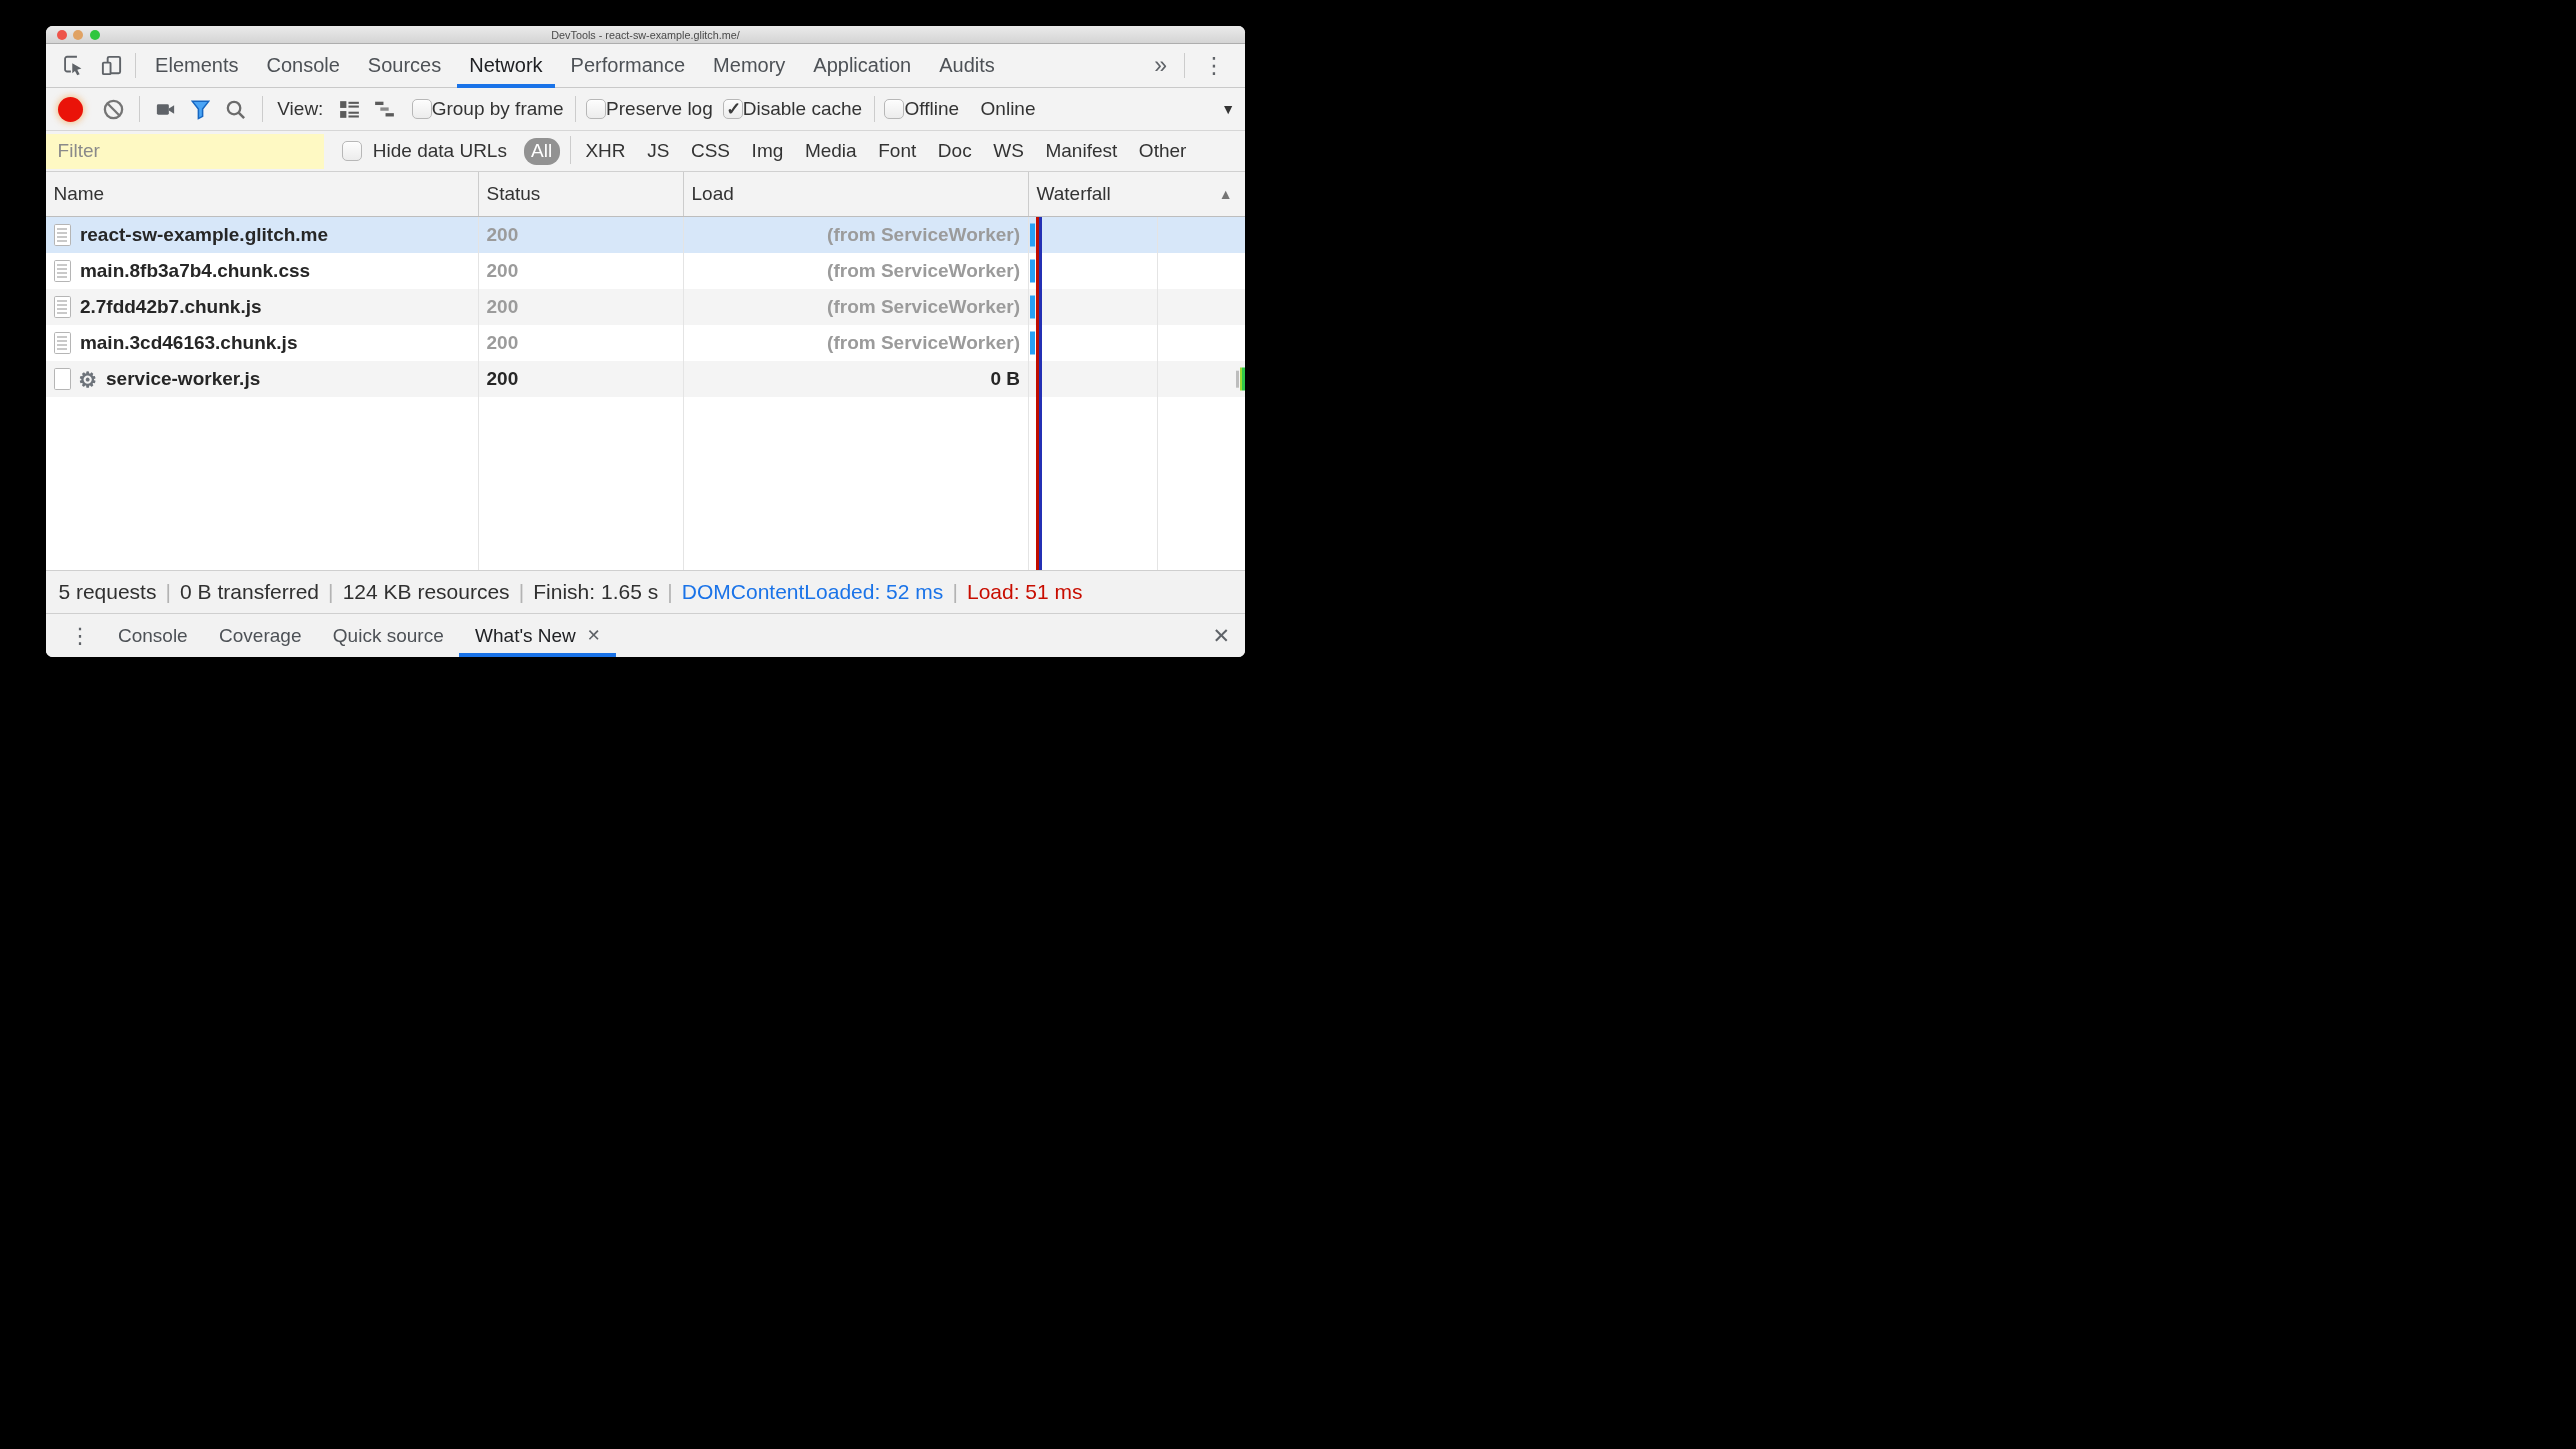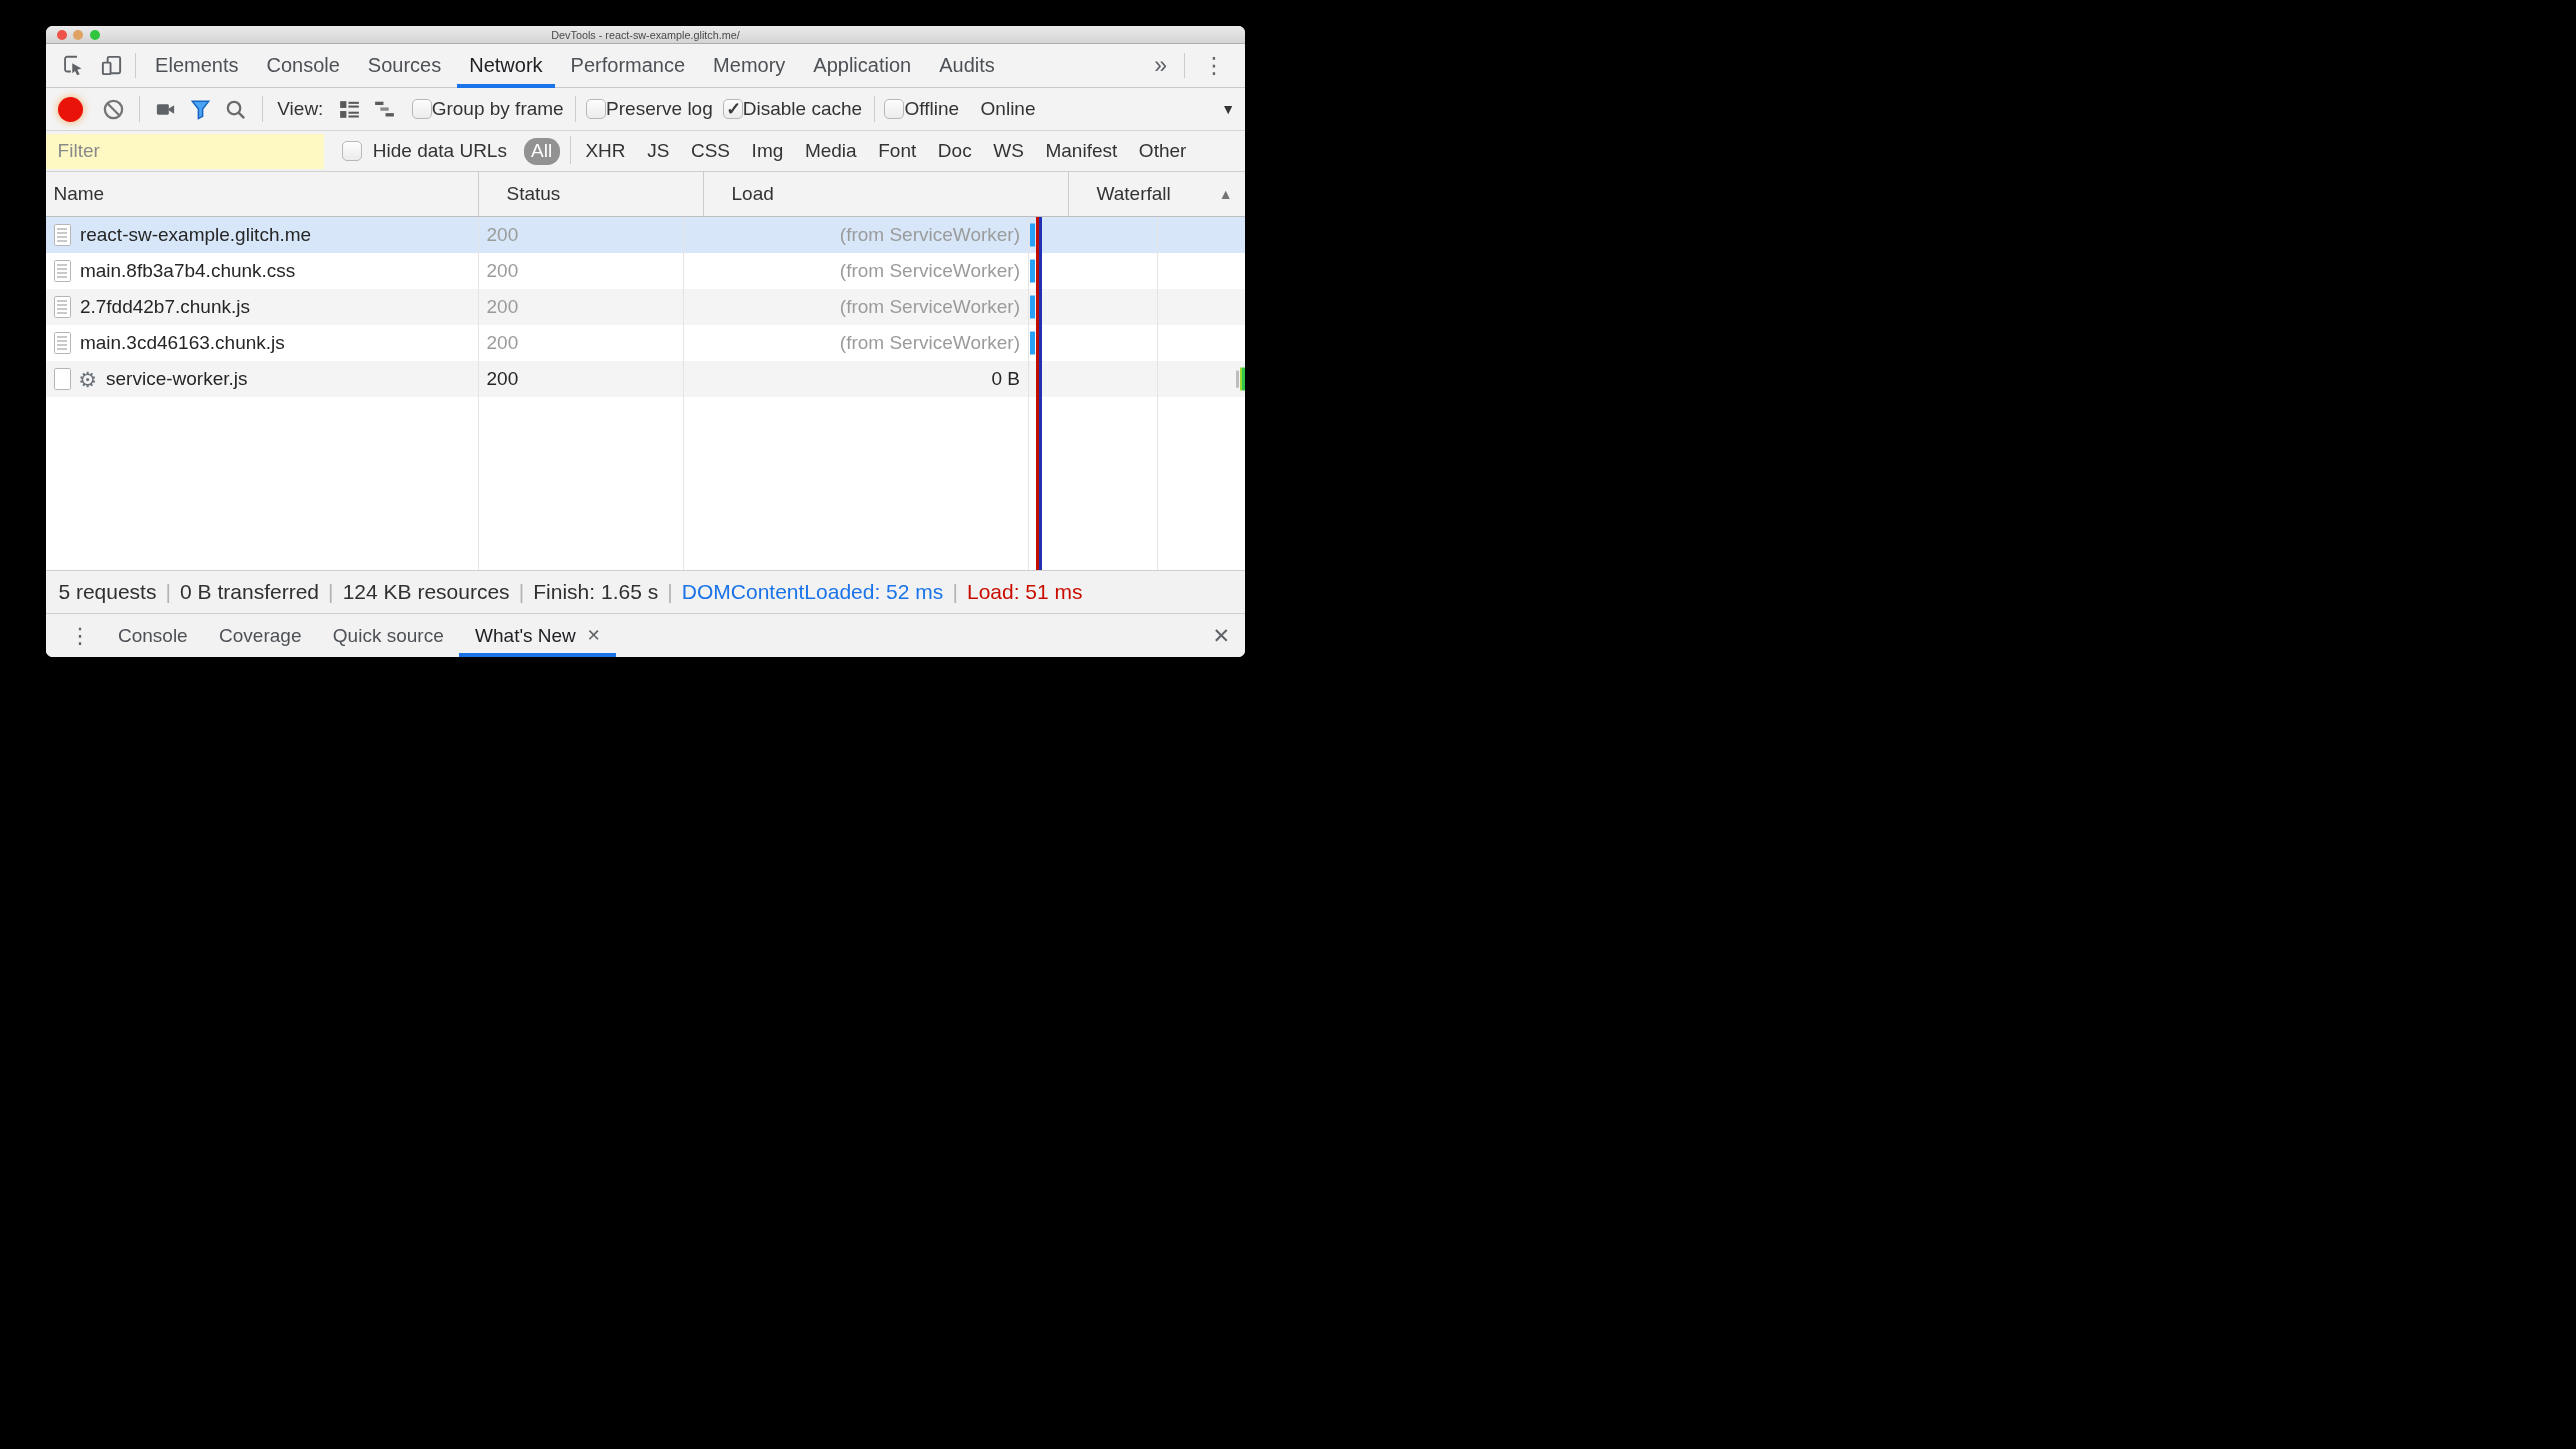--- a/index.html
+++ b/index.html
@@ -76,27 +76,27 @@
   .filter-input::placeholder { color:#8a8a8a; }
   .hide-urls { display:flex; align-items:center; gap:10.8px; margin-left:18px; cursor:pointer; }
   .pills { display:flex; margin-left:13.3px; }
   .pill { font-size:19px; color:#333; padding:2.5px 7.5px; margin:0 3.3px; border-radius:12.4px; cursor:pointer; white-space:nowrap; }
   .pill.active { background:var(--pill-bg); color:#fff; }
   .pill.sep-after { margin-right:15px; position:relative; }
   .pill.sep-after::after { content:""; position:absolute; right:-11.6px; top:-1.7px; width:0.8px; height:28px; background:#ccc; }
   
   .thead {
     height:45px; flex:0 0 45px; background:#f3f3f3; border-bottom:0.8px solid #bdbdbd;
-    display:flex; font-size:19px; color:#333;gap:20px;
+    display:flex; font-size:19px; color:#333;
   }
   .th { display:flex; align-items:center; padding-left:7.5px; border-right:0.8px solid #ccc; }
   .th-name { width:433px; } .th-status { width:205px; } .th-size { width:345px; }
   .th-wf { flex:1; border-right:none; justify-content:space-between; padding-right:12.4px; }
   .sort-arrow { font-size:14px; color:#757575; }
-  .tbody { flex:1; position:relative; background:#fff; overflow:hidden; }
+  .tbody { flex:1; position:relative; background:#fff; overflow:hidden;font-weight:bold; }
   .rows { position:absolute; inset:0; }
   .row { position:relative; height:36px; display:flex; font-size:19px; color:#262626; cursor:pointer; }
   .rows .row:nth-child(odd) { background:var(--stripe); }
   .row.selected { background:var(--selection) !important; }
   .cell { display:flex; align-items:center; overflow:hidden; white-space:nowrap; }
   .c-name { width:433px; padding-left:7.5px; gap:9px; }
   .c-status { width:205px; padding-left:7.5px; }
   .c-size { width:345px; justify-content:flex-end; padding-right:9px; }
   .c-wf { flex:1; }
   .row.muted .c-status, .row.muted .c-size { color:#9b9b9b; }

